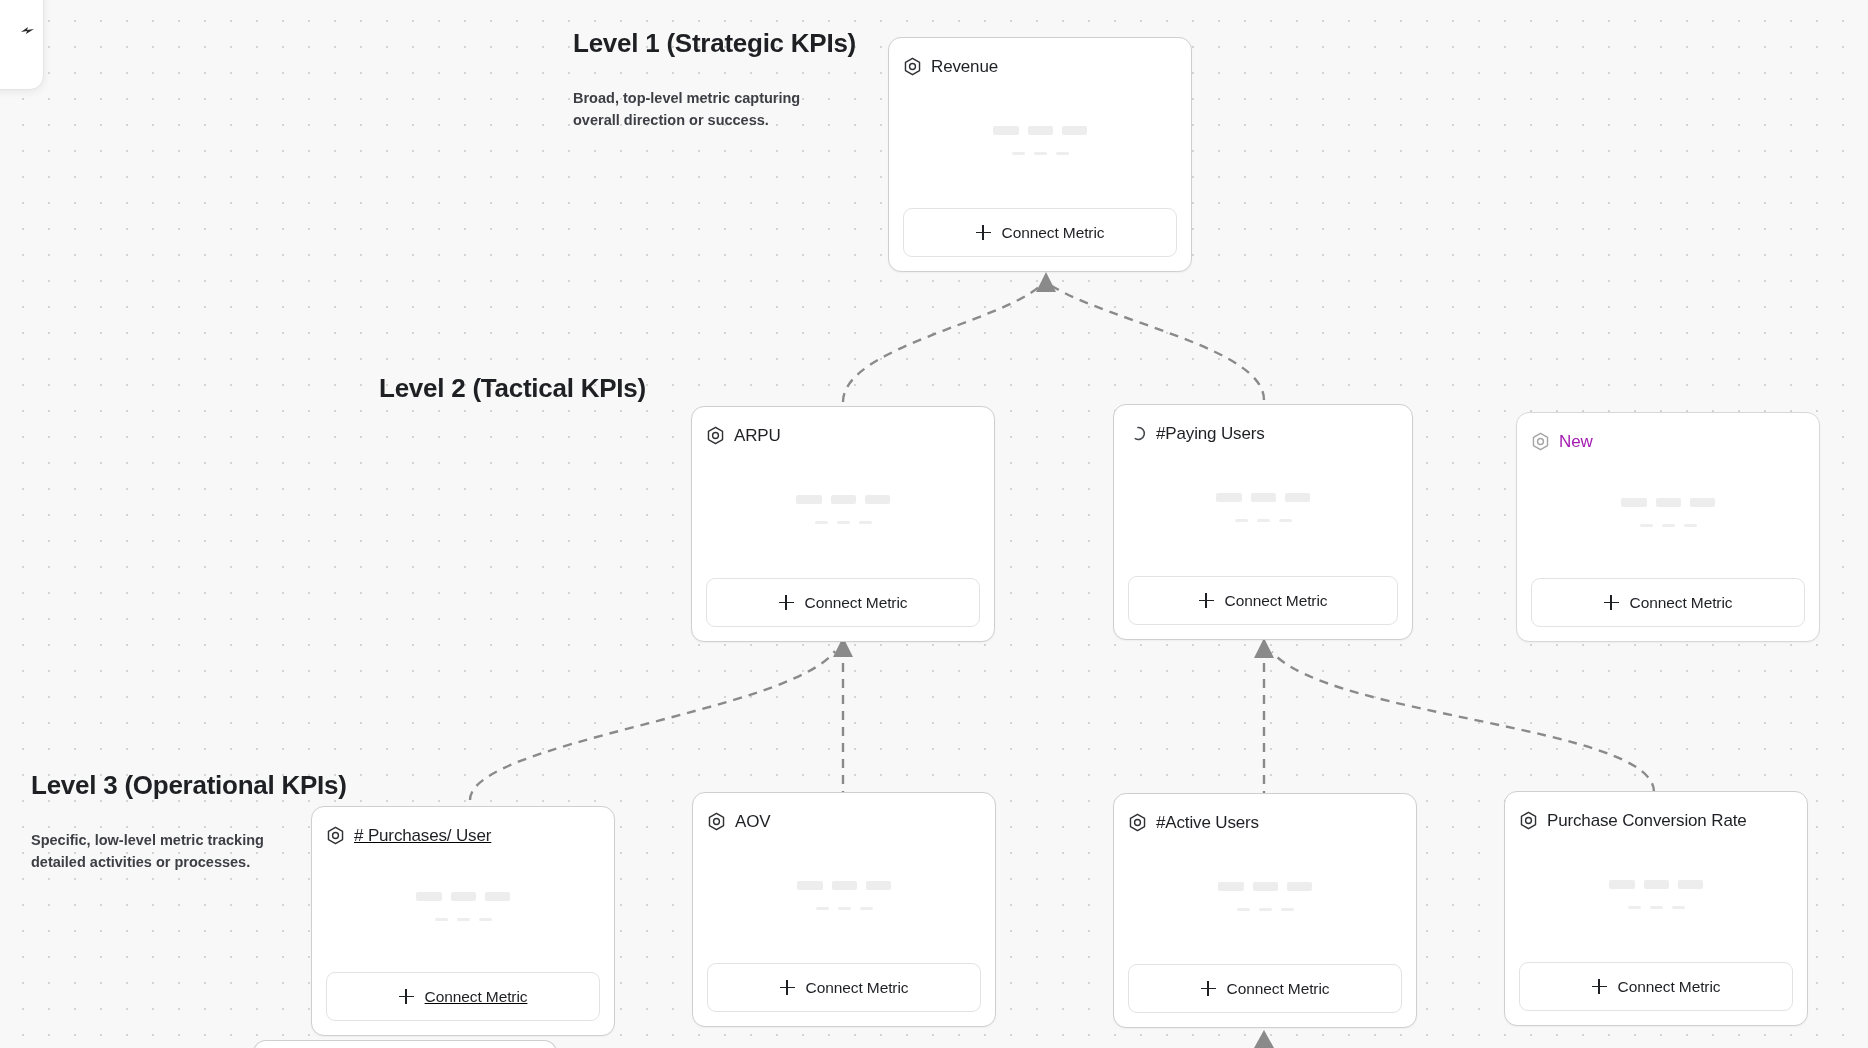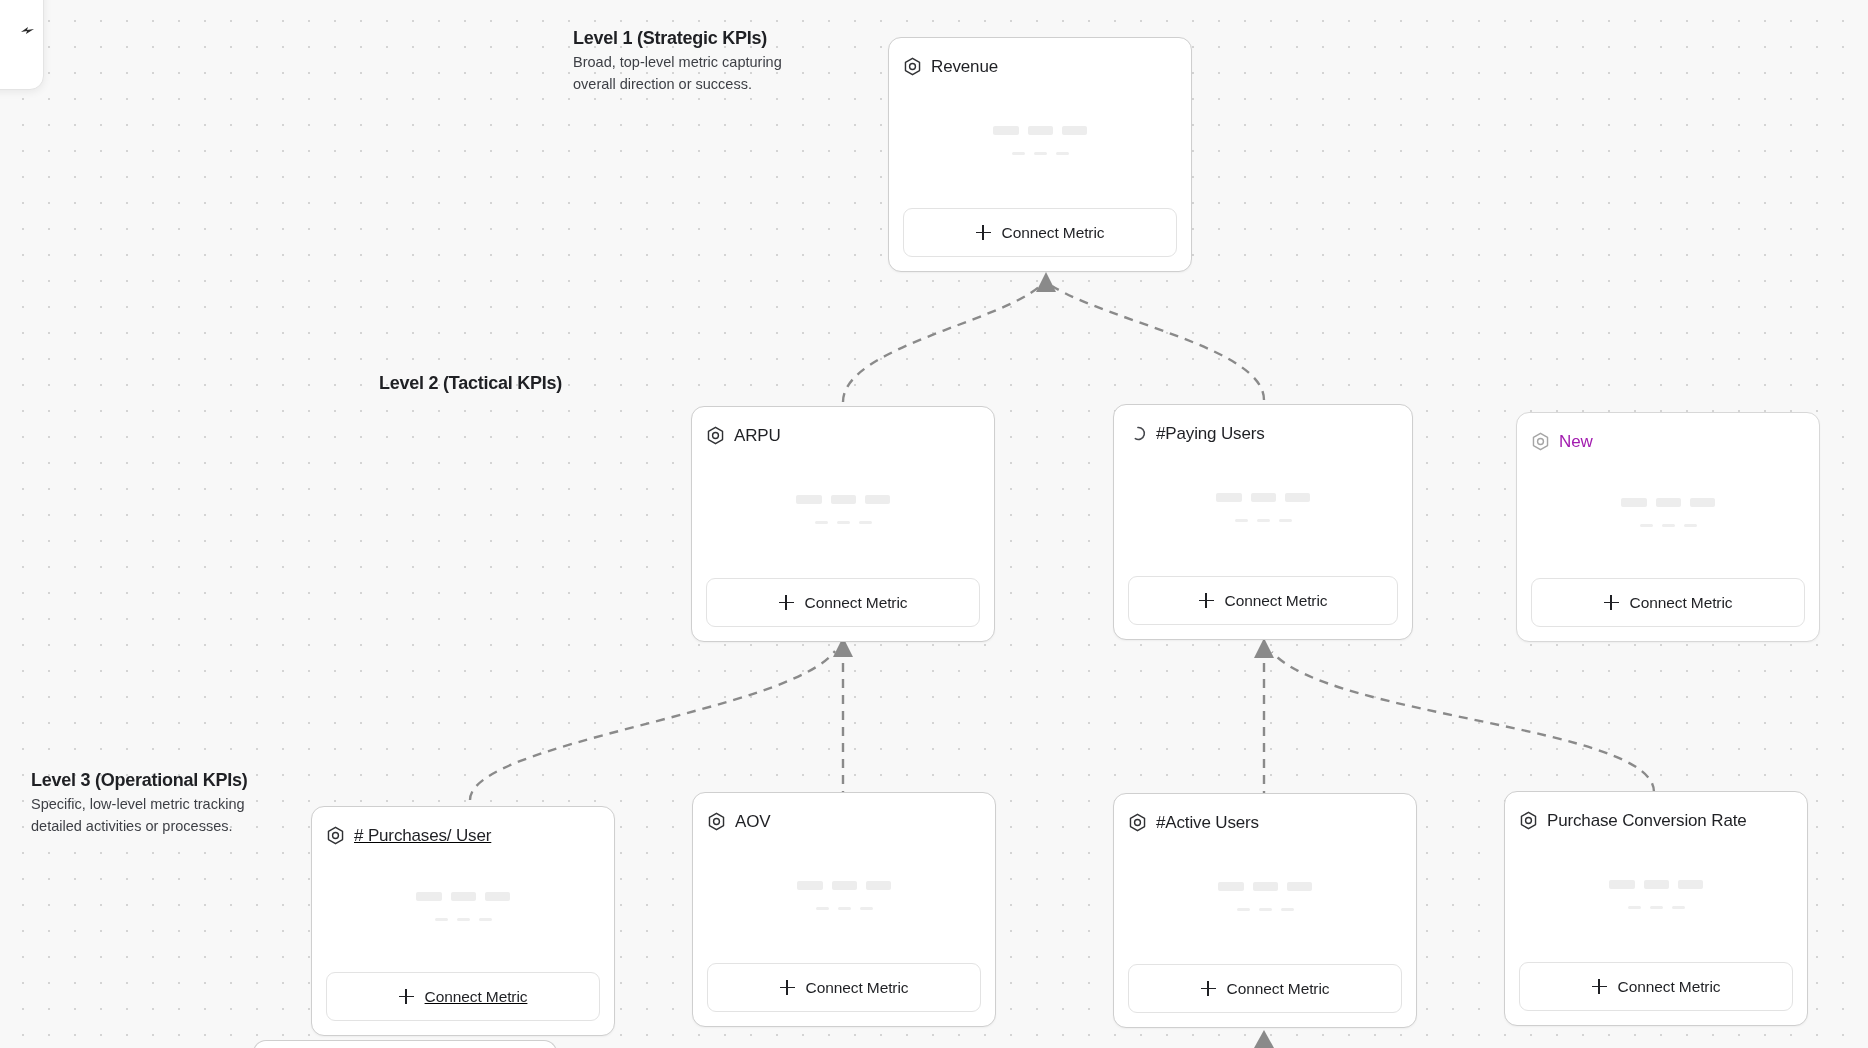--- a/index.html
+++ b/index.html
@@ -38,31 +38,31 @@
     stroke-dasharray: 9 7;
   }
   .edge-head { fill: #8a8a8a; }
 
   
   .level-label {
     position: absolute;
     z-index: 3;
   }
   .level-title {
-    font-size: 18px;
+    font-size: 26px;
     font-weight: 700;
     color: #1f2024;
     letter-spacing: -0.25px;
     white-space: nowrap;
     line-height: 1.25;
   }
   .level-desc {
-    margin-top: 1px;
+    margin-top: 27px;
     font-size: 14.5px;
-    font-weight: 400;
+    font-weight: 700;
     color: #3d3f45;
     line-height: 1.52;
     max-width: 250px;
   }
 
   
   .card {
     position: absolute;
     background: #ffffff;
     border: 1.3px solid #cfcfcf;

